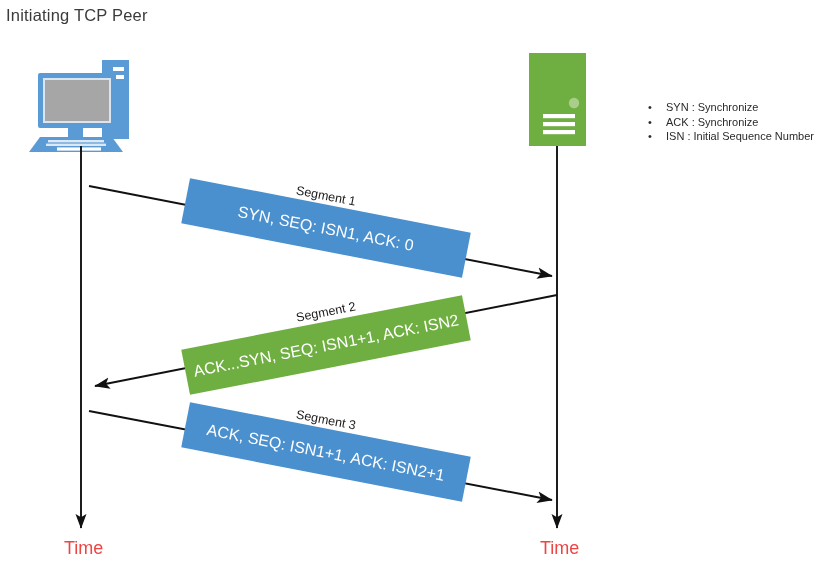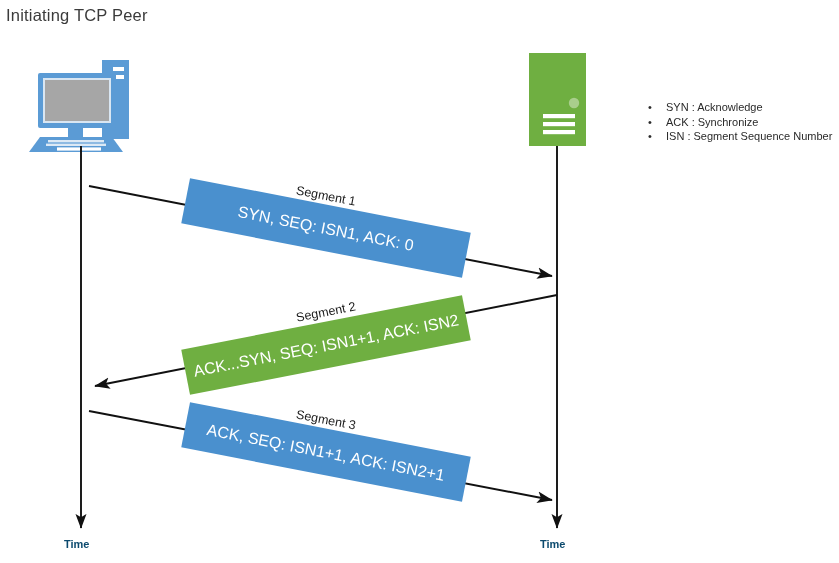--- a/index.html
+++ b/index.html
@@ -22,24 +22,23 @@
     font-size: 16.5px;
     color: #3b3b3b;
     letter-spacing: 0.2px;
     white-space: nowrap;
   }
   #title-initiating { left: 6px; top: 6px; text-align: right; }
   #title-receiving  { left: 481px; top: 6px; }
 
   .time-label {
     position: absolute;
-    font-size: 11px;
-    color: #0c4a6e;
+    font-size: 18px;
+    color: #ef4444;
     white-space: nowrap;
-    font-weight: bold;
   }
   #time-left  { left: 64px; top: 538px; }
   #time-right { left: 540px; top: 538px; }
 
   #legend {
     position: absolute;
     left: 648px;
     top: 100px;
     width: 190px;
   }
@@ -151,25 +150,25 @@
     </g>
 
   </svg>
 
   <div class="time-label" id="time-left">Time</div>
   <div class="time-label" id="time-right">Time</div>
 
   <div id="legend">
     <div class="legend-row">
       <span class="legend-bullet">•</span>
-      <span>SYN : Acknowledge</span>
+      <span>SYN : Synchronize</span>
     </div>
     <div class="legend-row">
       <span class="legend-bullet">•</span>
       <span>ACK : Synchronize</span>
     </div>
     <div class="legend-row">
       <span class="legend-bullet">•</span>
-      <span>ISN : Segment Sequence Number</span>
+      <span>ISN : Initial Sequence Number</span>
     </div>
   </div>
 
 </div>
 
 </body></html>

